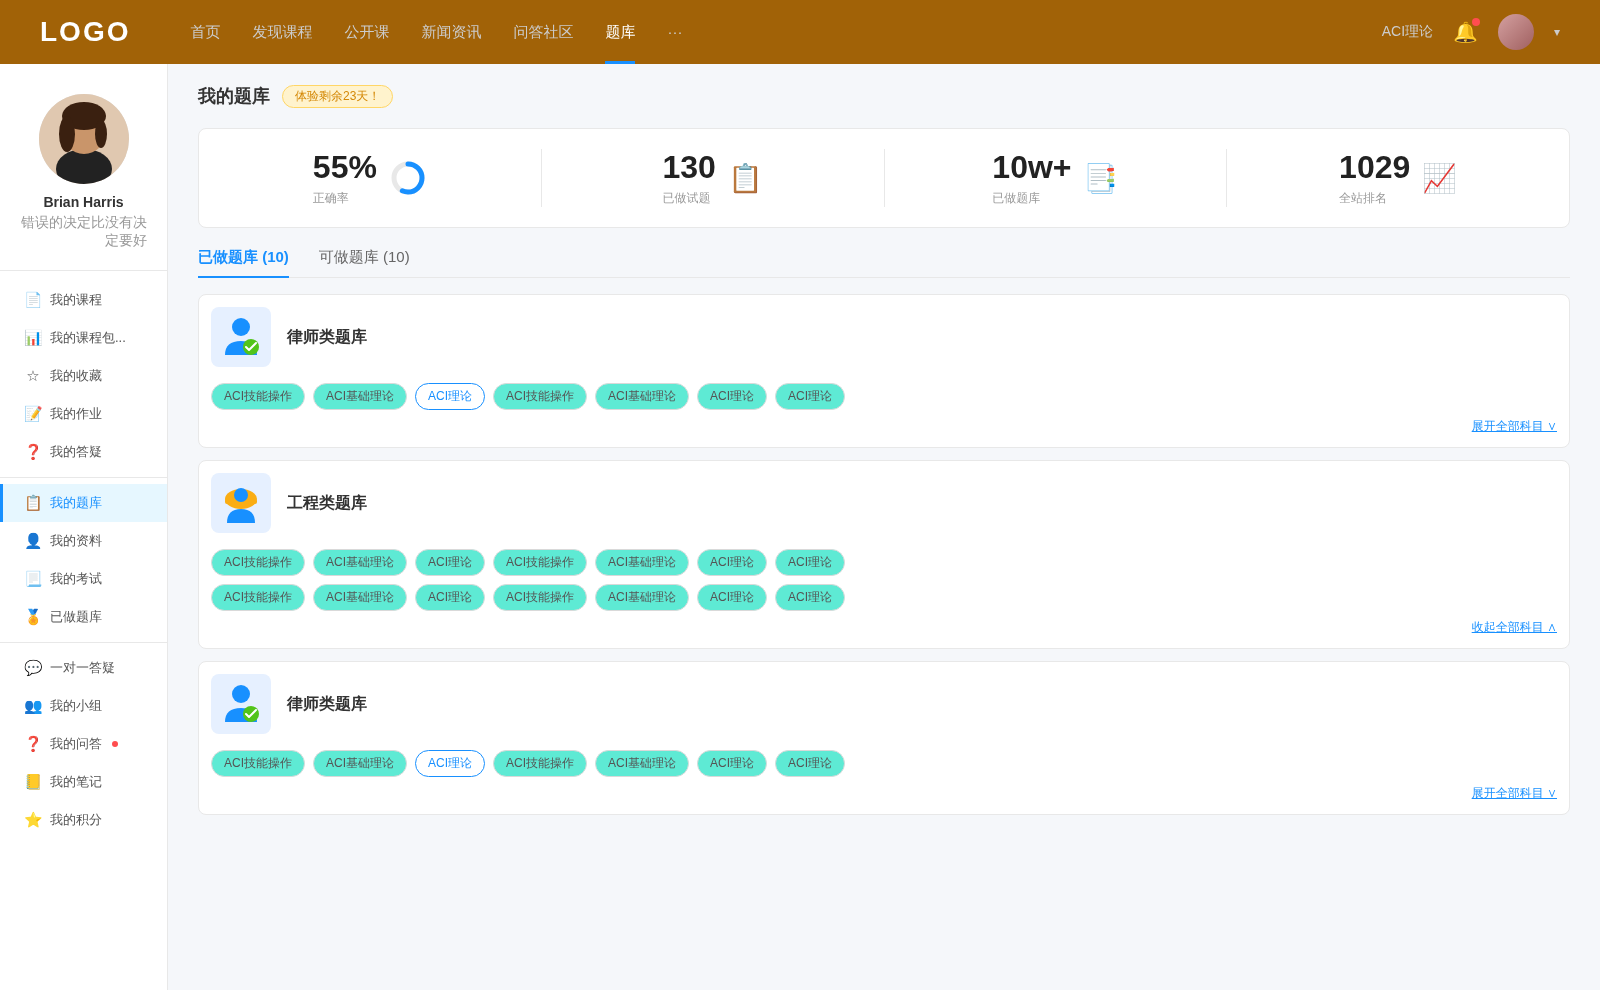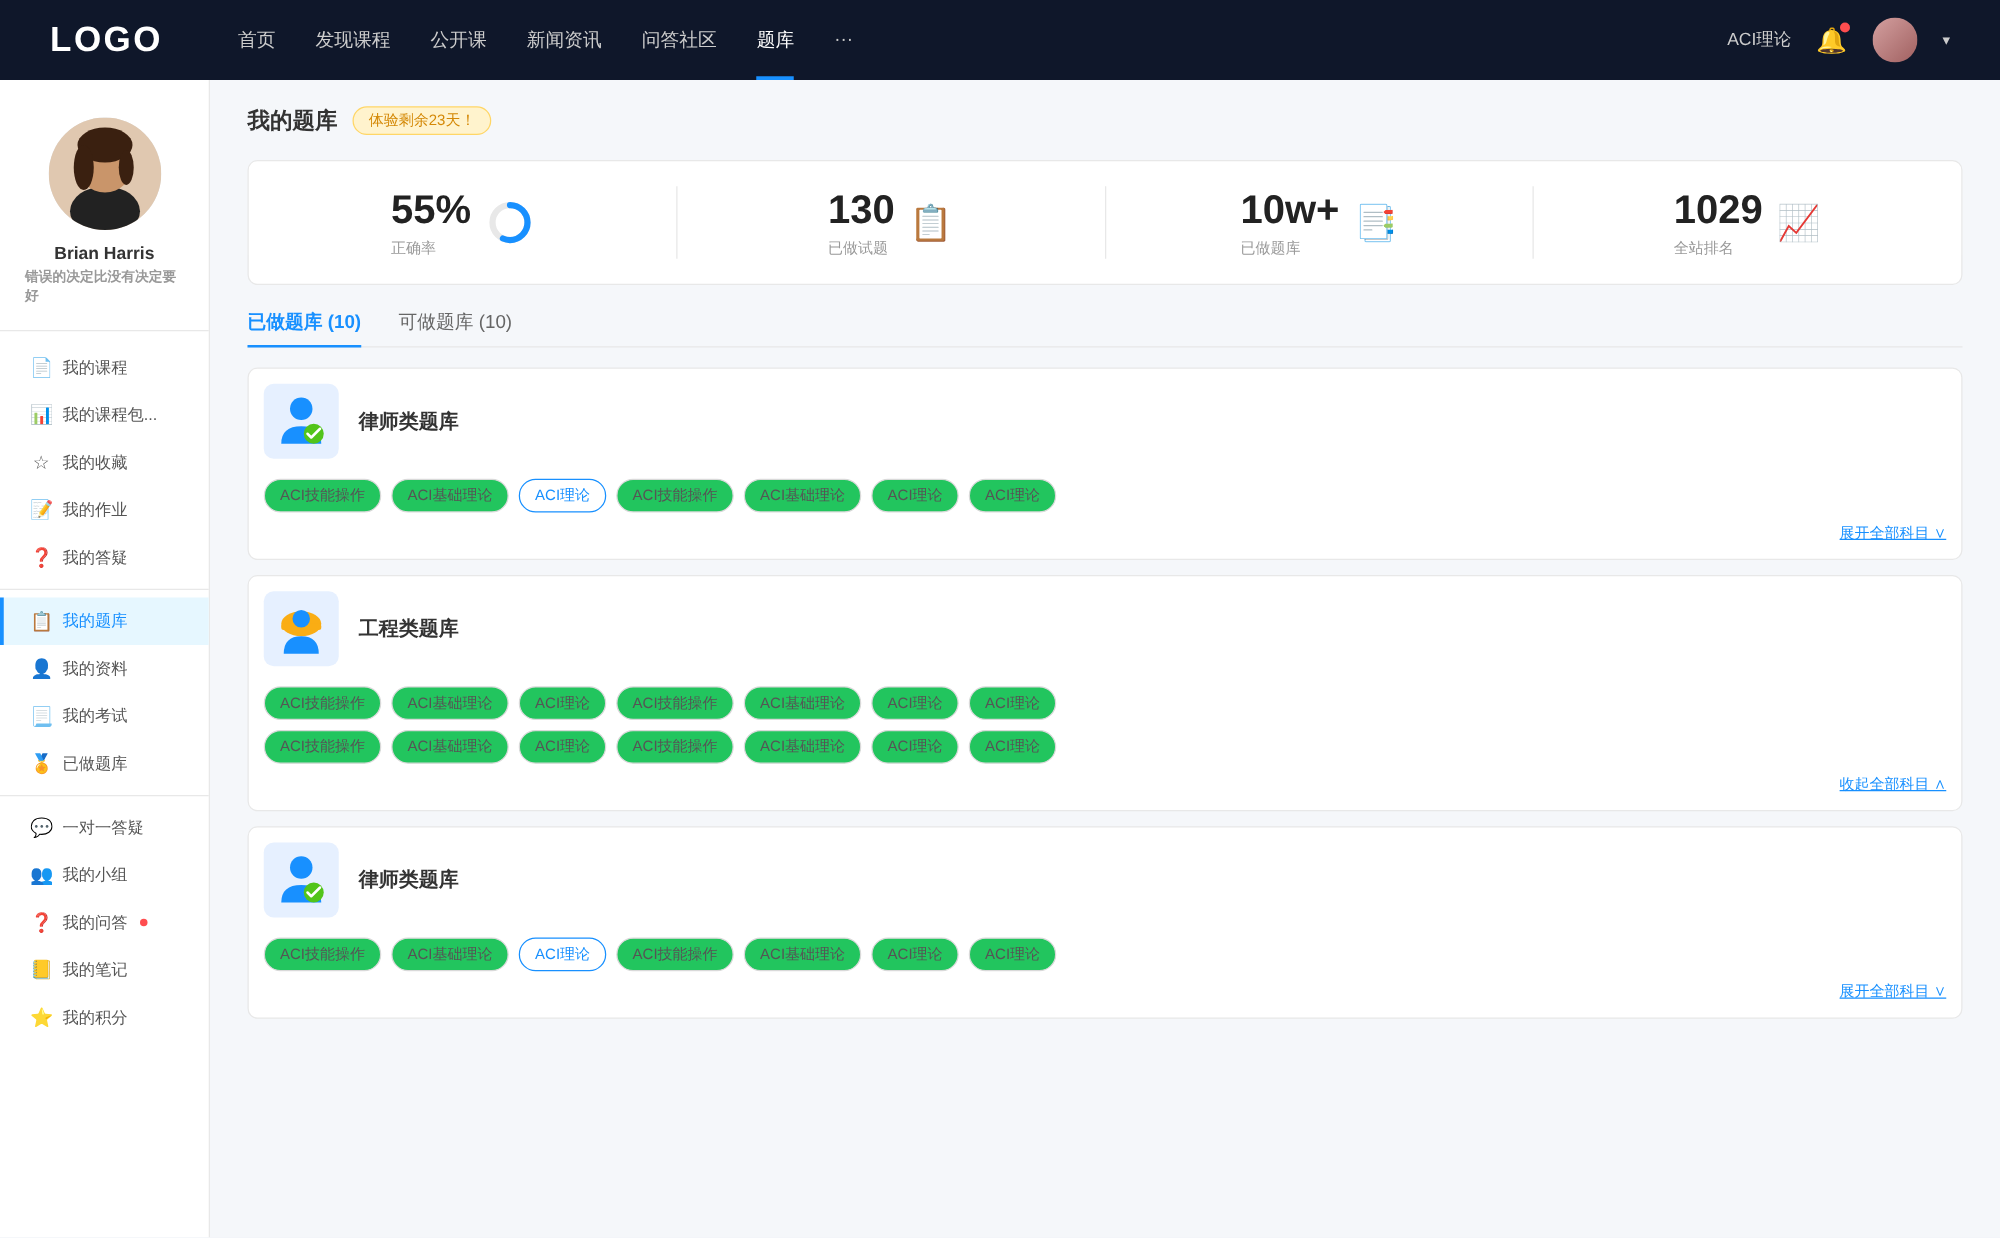--- a/index.html
+++ b/index.html
@@ -1,20 +1,20 @@
 <!DOCTYPE html>
 <html><head>
   <meta charset="utf-8">
   <style>
     * { box-sizing: border-box; margin: 0; padding: 0; }
     body { font-family: -apple-system, BlinkMacSystemFont, 'PingFang SC', 'Microsoft YaHei', sans-serif; background: #f0f2f5; color: #333; }
 
     
     .navbar {
-      background: #0f172a;
+      background: #a16207;
       height: 64px;
       display: flex;
       align-items: center;
       padding: 0 40px;
       position: fixed;
       top: 0; left: 0; right: 0;
       z-index: 100;
     }
     .nav-logo {
       color: #fff;
@@ -118,24 +118,23 @@
       overflow: hidden;
       margin-bottom: 10px;
     }
     .sidebar-name {
       font-size: 14px;
       font-weight: 600;
       color: #333;
       margin-bottom: 4px;
     }
     .sidebar-motto {
-      font-size: 11px;
+      font-size: 14px;
       color: #999;
-      text-align: left;
-      font-weight: bold;
+      text-align: right;
     }
     .sidebar-menu {
       list-style: none;
     }
     .sidebar-menu-item {
       display: flex;
       align-items: center;
       padding: 10px 24px;
       font-size: 13px;
       color: #555;
@@ -289,21 +288,21 @@
       gap: 8px;
       margin-bottom: 8px;
     }
     .quiz-tag {
       padding: 4px 12px;
       border: 1px solid #d9d9d9;
       border-radius: 20px;
       font-size: 12px;
       color: #555;
       cursor: pointer;
-      background: #22c55e;
+      background: #5eead4;
     }
     .quiz-tag.active {
       border-color: #1890ff;
       color: #1890ff;
       background: #fff;
     }
     .quiz-section-footer {
       text-align: right;
       font-size: 12px;
       color: #1890ff;

